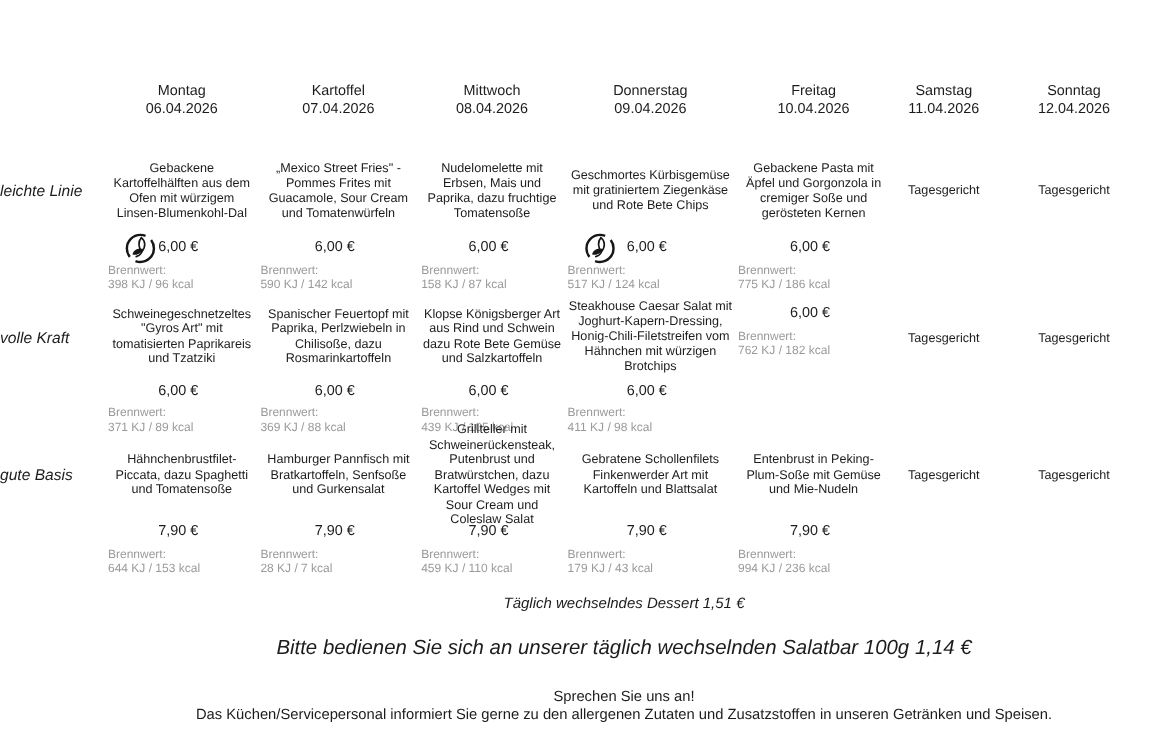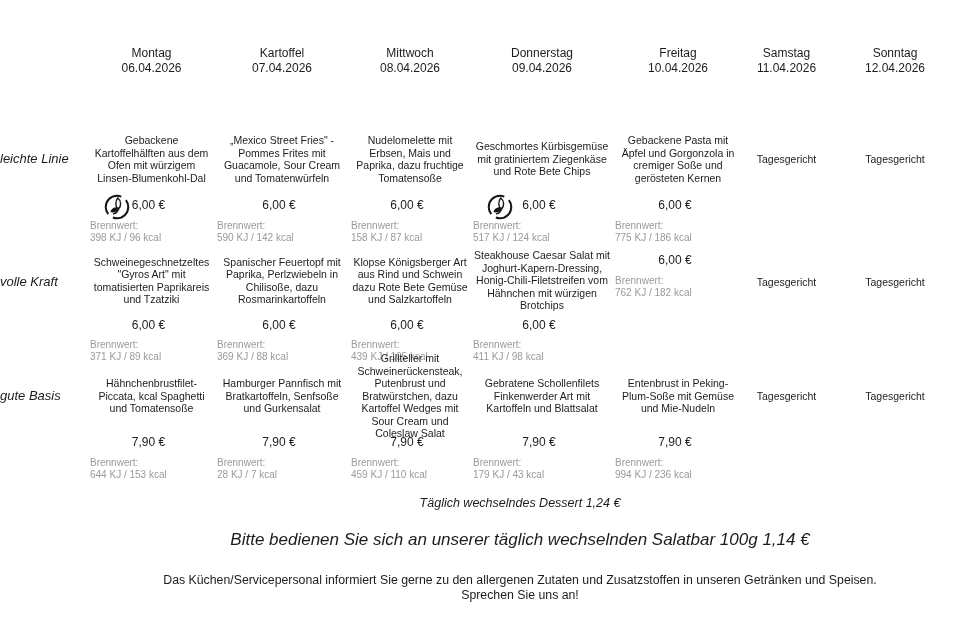--- a/index.html
+++ b/index.html
@@ -11,21 +11,21 @@
     overflow: hidden;
     position: relative;
   }
   .menu-grid {
     display: grid;
     grid-template-columns: 88px 127px 134px 122px 142px 130px 87px 130px;
     grid-template-rows: 125px 123px 114px 118px;
   }
   
   .day-header {
-    padding-top: 46px;
+    padding-top: 68px;
     text-align: center;
     font-size: 12px;
     line-height: 14.5px;
   }
   
   .row-label {
     height: 68px;
     display: flex;
     align-items: center;
     padding-right: 16px;
@@ -250,21 +250,21 @@
 
   </div>
     <div class="menu-cell">
     <div class="dish-area">Tagesgericht</div>
 
   </div>
     <div class="row-label">
     <span>gute Basis</span>
   </div>
     <div class="menu-cell">
-    <div class="dish-area">Hähnchenbrustfilet-Piccata, kcal Spaghetti und Tomatensoße</div>
+    <div class="dish-area">Hähnchenbrustfilet-Piccata, dazu Spaghetti und Tomatensoße</div>
     <div class="price-line">
 
       <span>7,90 €</span>
     </div>
     <div class="brennwert">
       <div>Brennwert:</div>
       <div>644 KJ / 153 kcal</div>
     </div>
   </div>
     <div class="menu-cell">
@@ -315,19 +315,19 @@
     <div class="dish-area">Tagesgericht</div>
 
   </div>
     <div class="menu-cell">
     <div class="dish-area">Tagesgericht</div>
 
   </div>
   </div>
 
 <div class="footer">
-  <div class="footer-dessert">Täglich wechselndes Dessert 1,24 €</div>
+  <div class="footer-dessert">Täglich wechselndes Dessert 1,51 €</div>
   <div class="footer-salatbar">Bitte bedienen Sie sich an unserer täglich wechselnden Salatbar 100g 1,14 €</div>
   <div class="footer-allergens">
+    <div>Sprechen Sie uns an!</div>
     <div>Das Küchen/Servicepersonal informiert Sie gerne zu den allergenen Zutaten und Zusatzstoffen in unseren Getränken und Speisen.</div>
-    <div>Sprechen Sie uns an!</div>
   </div>
 </div>
 
 </body></html>

